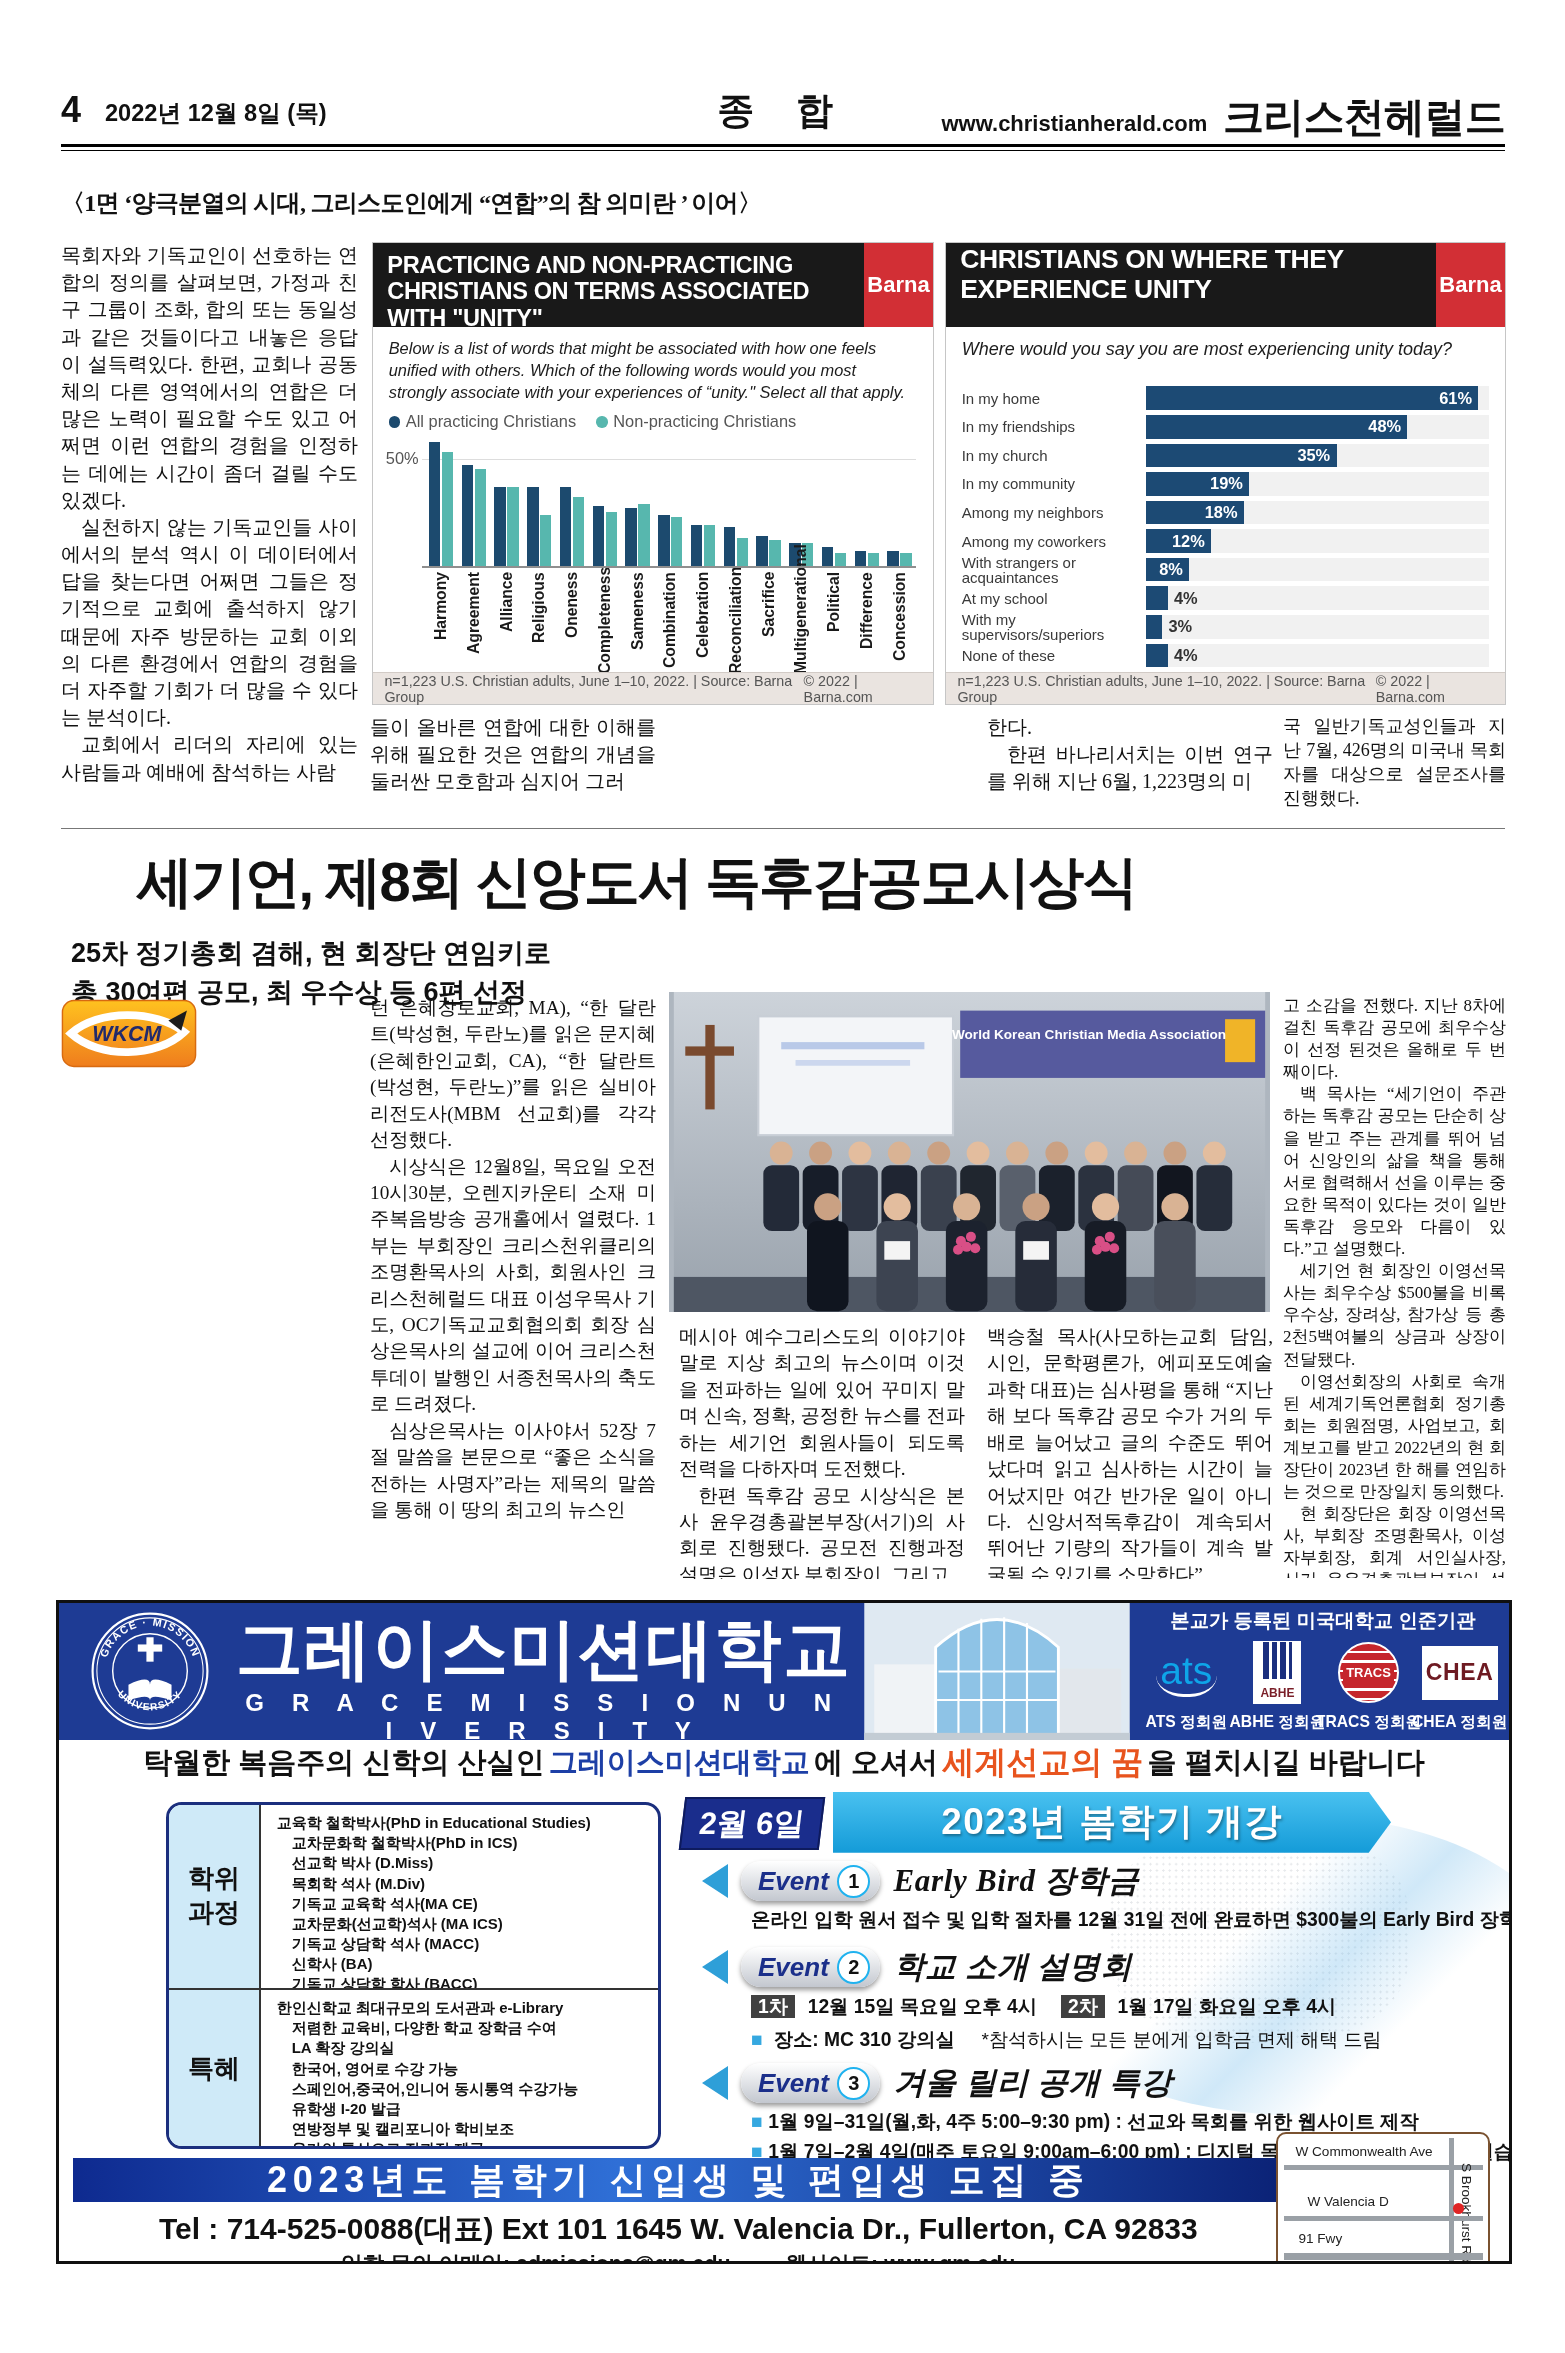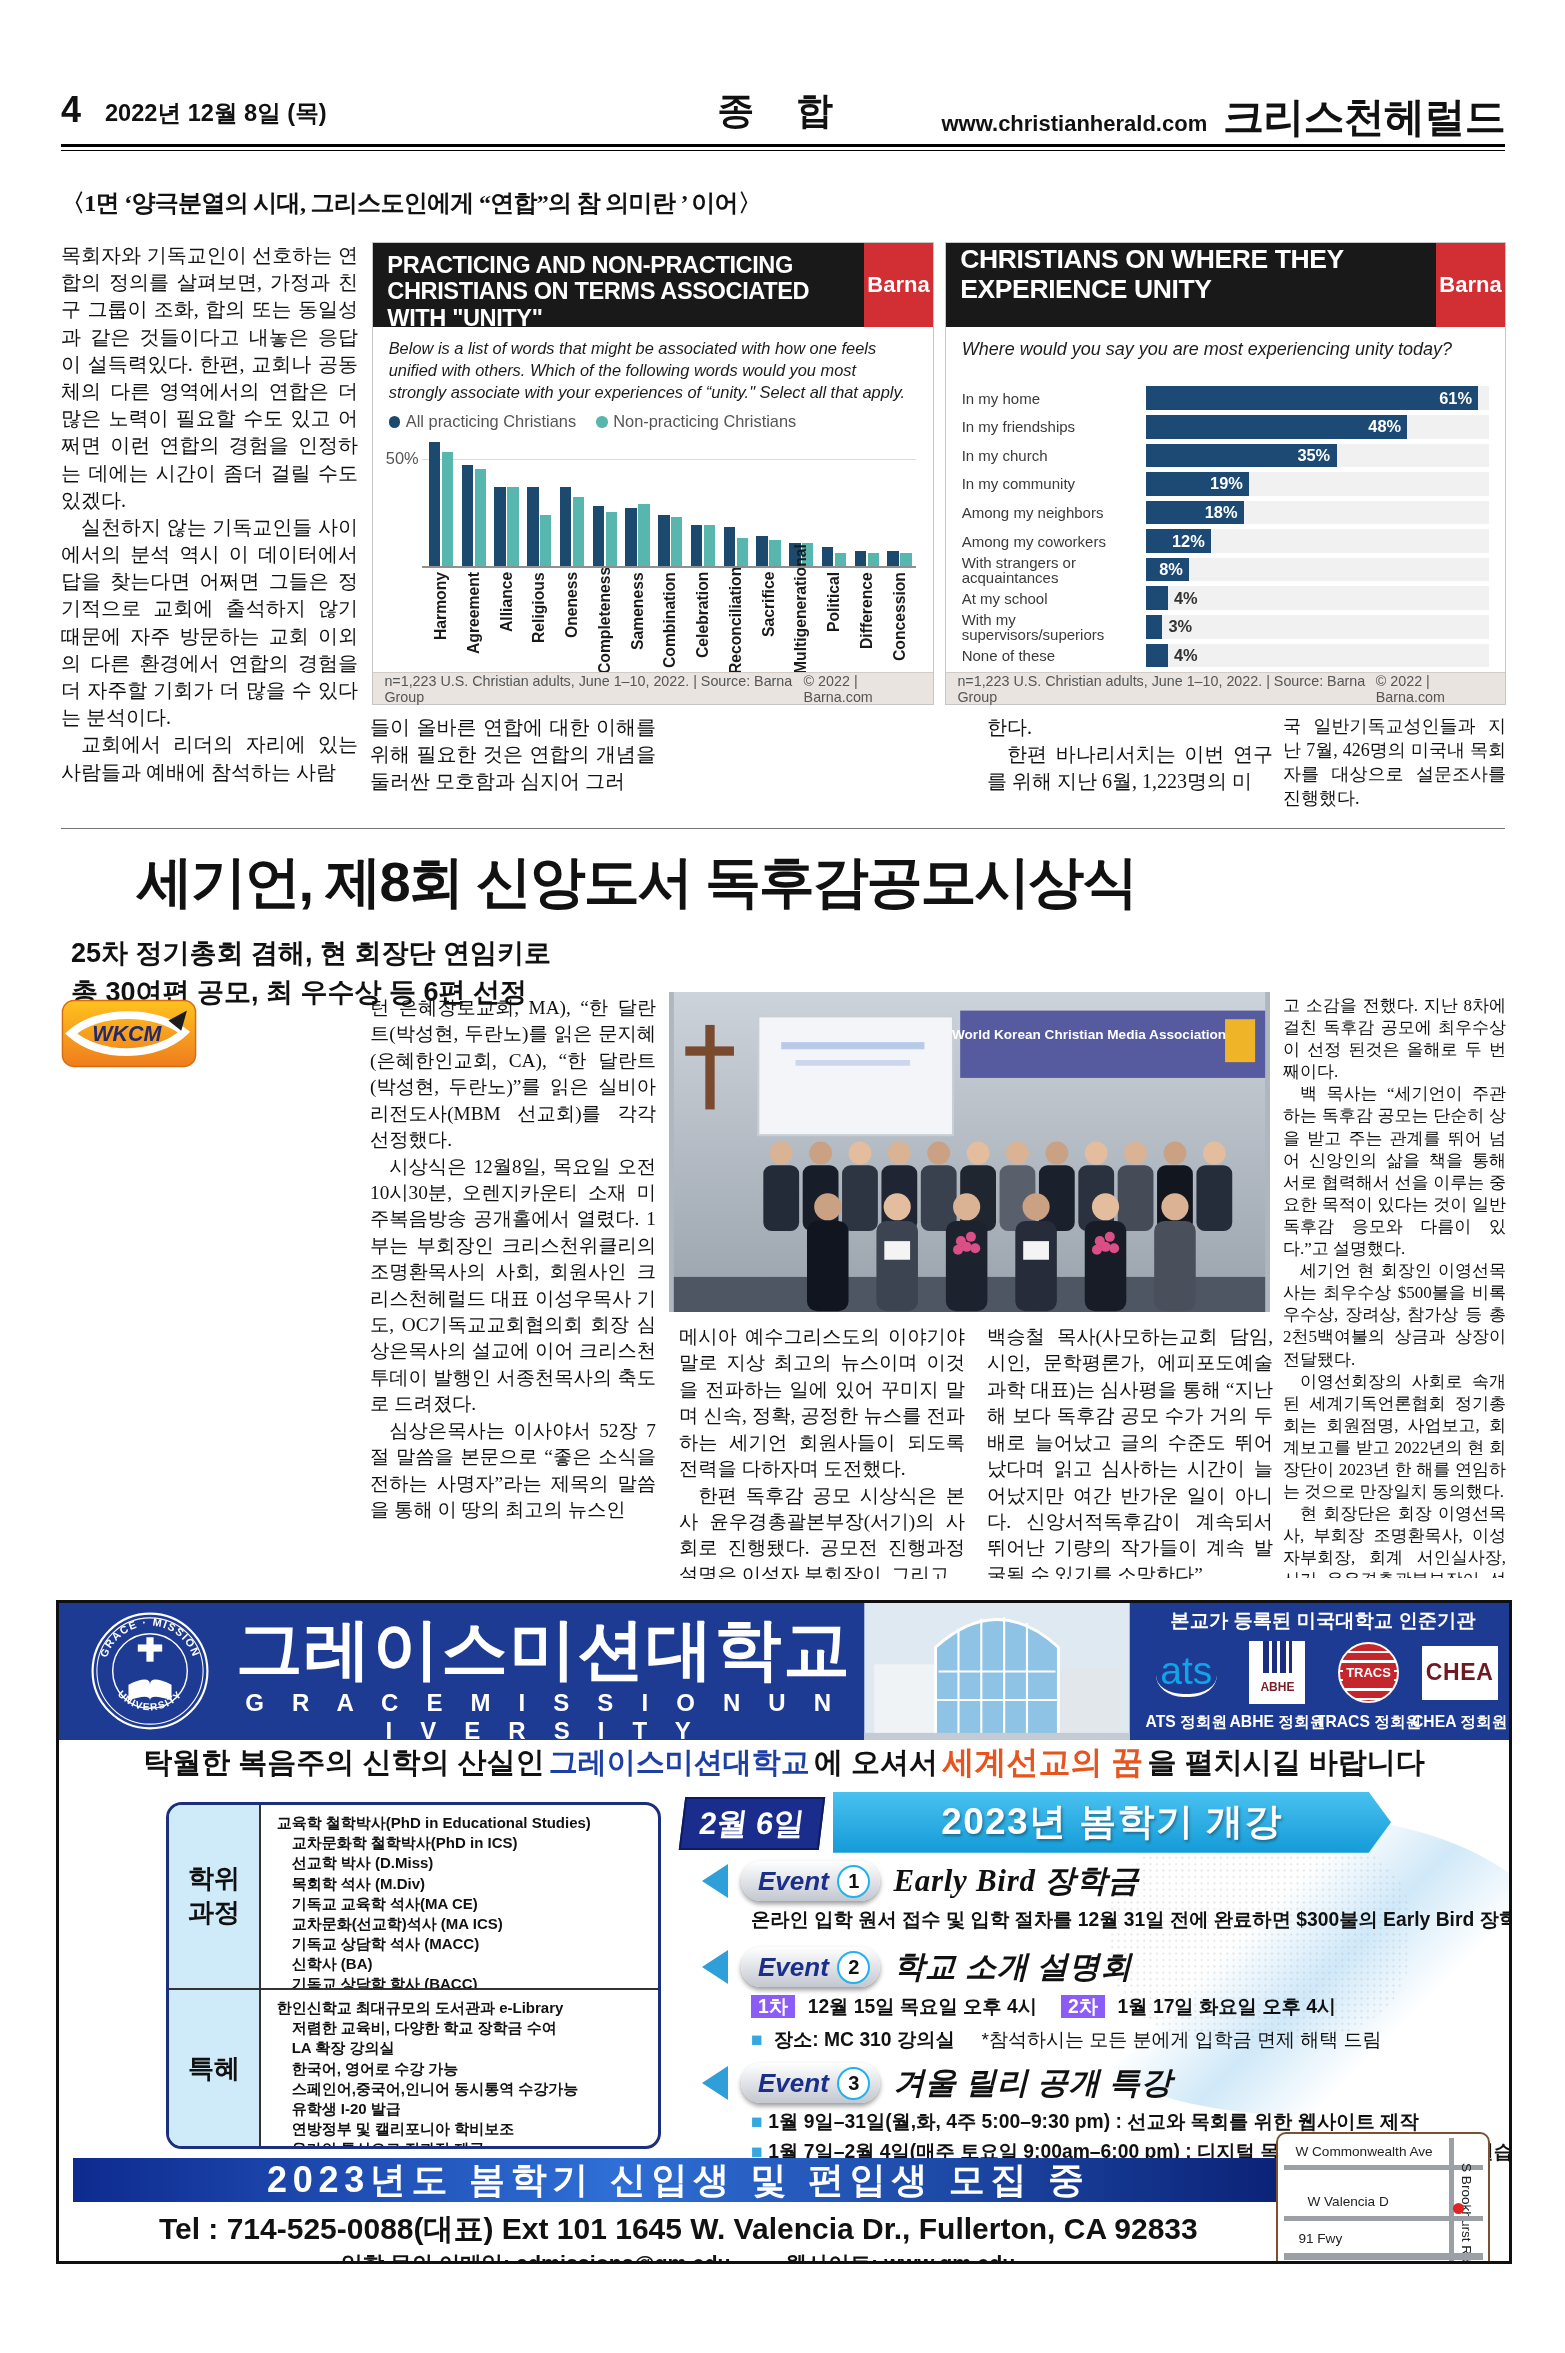--- a/index.html
+++ b/index.html
@@ -89,21 +89,21 @@
   #gmu-en{font-size:24px;font-weight:600;letter-spacing:10.7px;font-family:"Liberation Sans","DejaVu Sans",sans-serif;margin-top:4.3px}
   #gmu-building{position:absolute;left:805px;top:0;width:266px;height:137px}
   #gmu-accred{position:absolute;left:1081px;top:4.3px;width:366px;color:#fff;text-align:center;
               font-family:"Liberation Sans","DejaVu Sans",sans-serif}
   #accred-note{font-size:19.3px;font-weight:700;margin-bottom:5.7px}
   #accred-row{display:flex;justify-content:space-between;padding:0 4.3px}
   .acc{width:84px;display:flex;flex-direction:column;align-items:center;gap:5.7px}
   .acc-cap{font-size:15.7px;font-weight:600;white-space:nowrap}
   .acc-logo{height:66px;display:flex;align-items:center;justify-content:center}
   .ats-t{font-size:39px;font-weight:400;color:#0ea5e9;border-bottom:3.6px solid #fff;border-radius:0 0 45% 45%;padding:0 4.3px 1.4px}
-  .abhe-b{width:56px;height:63px;background:#fff;display:flex;flex-direction:column;align-items:center;justify-content:flex-end;gap:7px;padding-bottom:10px}
+  .abhe-b{width:48px;height:63px;background:#fff;display:flex;flex-direction:column;align-items:center;justify-content:flex-end;gap:7px;padding-bottom:4px}
   .abhe-bars{width:29px;height:37px;background:repeating-linear-gradient(90deg,#1b2f7e 0 5.7px,#fff 5.7px 8.6px)}
   .abhe-t{color:#7a1f28;font-weight:800;font-size:12px;font-family:"Liberation Sans","DejaVu Sans",sans-serif}
   .tracs-c{width:61px;height:61px;border-radius:50%;background:repeating-linear-gradient(180deg,#c5262c 0 7.1px,#fff 7.1px 9.3px);
            display:flex;align-items:center;justify-content:center;border:2.1px solid #fff}
   .tracs-t{background:#c5262c;color:#fff;font-weight:800;font-size:13px;padding:1.4px 2.9px;font-family:"Liberation Sans","DejaVu Sans",sans-serif}
   .chea-b{width:76px;height:54px;background:#fff;display:flex;align-items:center;justify-content:center}
   .chea-t{color:#6e1a22;font-weight:800;font-size:23px;letter-spacing:0.7px}
 
   #ad-tagline{position:absolute;left:0;top:137px;right:0;height:46px;background:#fff;display:flex;align-items:center;justify-content:center;
               font-size:29px;font-weight:800;font-family:"Liberation Sans","DejaVu Sans",sans-serif}
@@ -137,21 +137,21 @@
   .eventrow{position:absolute;display:flex;align-items:center;gap:13px}
   .earrow{width:0;height:0;border-top:17px solid transparent;border-bottom:17px solid transparent;border-right:26px solid #2e9fd8}
   .epill{display:inline-flex;align-items:center;gap:8.6px;background:linear-gradient(180deg,#ffffff,#c3c7cf);
          border-radius:23px;padding:3.6px 10px 3.6px 17px;box-shadow:0 2.9px 5px rgba(0,0,0,.4)}
   .etext{font-style:italic;font-weight:800;font-size:26px;color:#1b2f8a;font-family:"Liberation Sans","DejaVu Sans",sans-serif}
   .enum{width:33px;height:33px;border-radius:50%;background:#fff;border:2.9px solid #1fb2ef;display:flex;align-items:center;justify-content:center;
         font-size:20px;font-weight:800;font-family:"Liberation Sans","DejaVu Sans",sans-serif}
   .etitle{font-size:31px;font-weight:800;font-style:italic;letter-spacing:0.7px}
   .edetail{position:absolute;font-size:19.3px;font-weight:700;color:#111;font-family:"Liberation Sans","DejaVu Sans",sans-serif;white-space:nowrap}
   .bullet{color:#35a8e0;margin-right:5.7px}
-  .tag{background:#8b5cf6;color:#fff;padding:1.4px 7.1px;font-weight:800;margin-right:7.1px}
+  .tag{background:#404040;color:#fff;padding:1.4px 7.1px;font-weight:800;margin-right:7.1px}
   .note{font-size:19px;font-weight:400}
 
   #recruit-bar{position:absolute;left:14.3px;top:372px;width:1210px;height:44px;
                background:linear-gradient(90deg,#0e2a8f,#2f6fd6 45%,#0b2276);display:flex;align-items:center;justify-content:center;
                color:#fff;font-size:36px;font-weight:800;letter-spacing:5.7px;font-family:"Liberation Sans","DejaVu Sans",sans-serif}
   #contact1{position:absolute;left:14.3px;top:423px;width:1210px;text-align:center;font-size:30px;font-weight:800;
             font-family:"Liberation Sans","DejaVu Sans",sans-serif}
   #contact2{position:absolute;left:14.3px;top:463px;width:1210px;text-align:center;font-size:21.4px;font-weight:600;
             font-family:"Liberation Sans","DejaVu Sans",sans-serif}
   #map-box{position:absolute;right:18.6px;top:346px;width:214px;height:140px;background:#fff;border:2.9px solid #7a5230;border-radius:10px;

